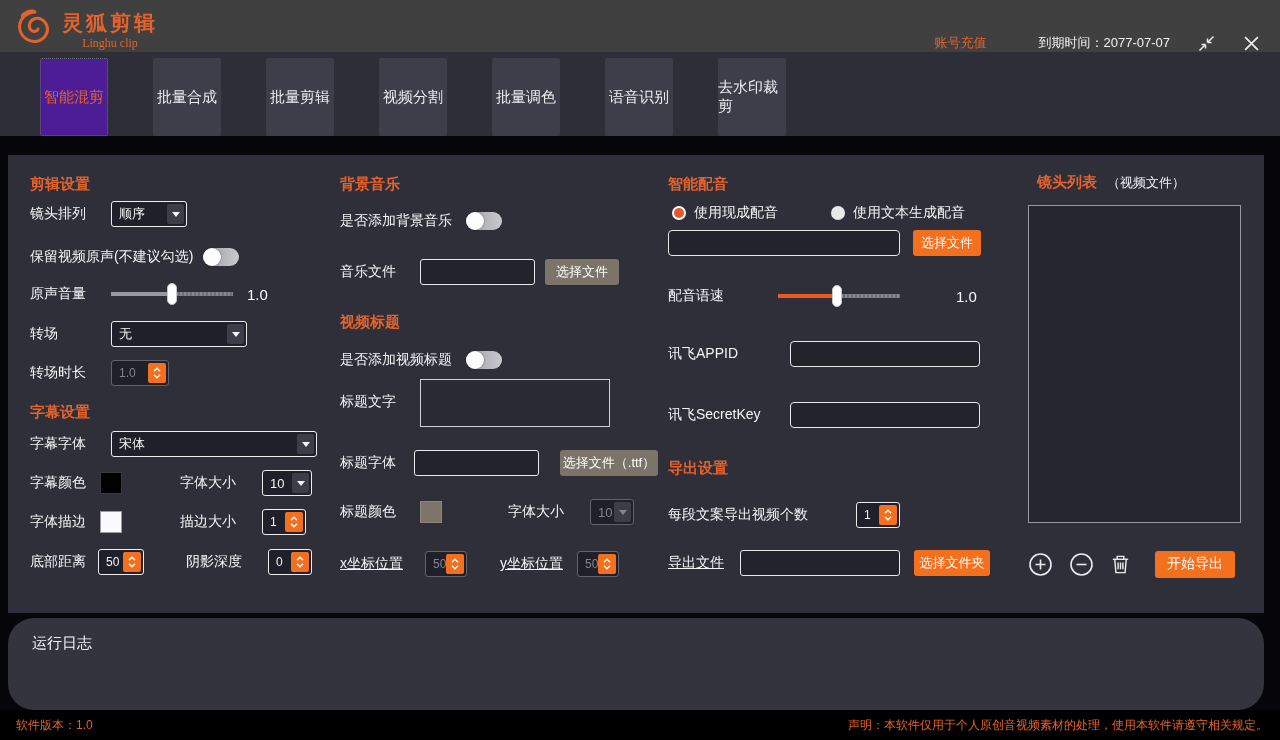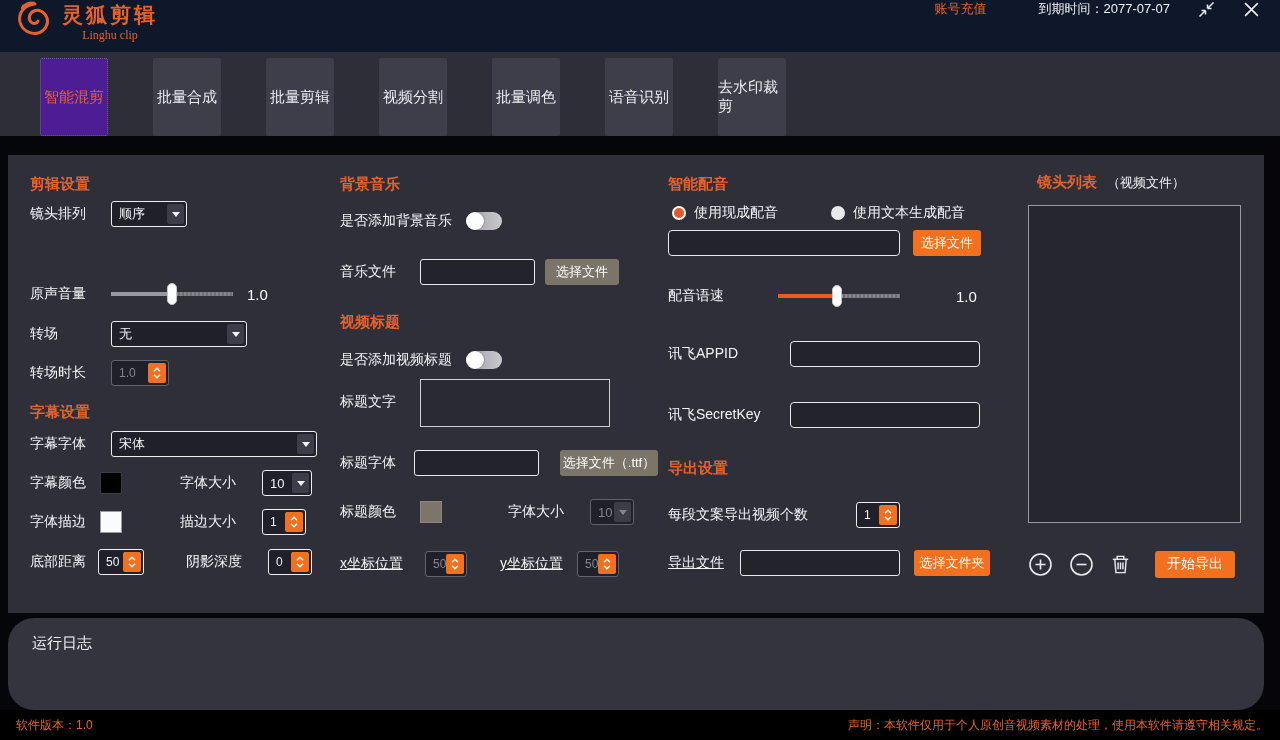--- a/index.html
+++ b/index.html
@@ -1,20 +1,20 @@
 <!DOCTYPE html>
 <html><head>
 <meta charset="utf-8">
 <style>
   * { margin:0; padding:0; box-sizing:border-box; }
   html,body { width:1280px; height:740px; overflow:hidden; }
   body { background:#06060A; font-family:"Liberation Sans","DejaVu Sans",sans-serif; }
 
   
-  .titlebar { height:52px; background:#0f172a; display:flex; align-items:flex-start; padding:0 20px 0 14px; }
+  .titlebar { height:52px; background:#404040; display:flex; align-items:flex-end; padding:0 20px 0 14px; }
   .logo-wrap { display:flex; align-items:center; }
   .app-names { margin-left:8px; color:#E4622B; font-family:"Liberation Serif","DejaVu Serif",serif; }
   .app-name { font-size:21px; letter-spacing:3px; font-weight:bold; }
   .app-sub { font-size:12px; text-align:center; margin-top:-1px; }
   .tb-right { margin-left:auto; display:flex; align-items:center; }
   .recharge { color:#E4622B; font-size:13px; cursor:pointer; }
   .expire { color:#F2F2F5; font-size:13px; margin-left:52px; }
   .win-btn { margin-left:28px; display:flex; align-items:center; cursor:pointer; }
 
   
@@ -165,20 +165,24 @@
       <div class="row" style="top:46px">
         <span class="lbl w81">镜头排列</span>
         <div class="dd" style="width:76px">
           <span class="dd-val">顺序</span>
           <span class="dd-btn">
               <i class="tri"></i>
             </span>
         </div>
       </div>
 
+      <div class="row" style="top:89px">
+        <span class="lbl">保留视频原声(不建议勾选)</span>
+        <span class="toggle" style="margin-left:10px"></span>
+      </div>
 
       <div class="row" style="top:126px">
         <span class="lbl w81">原声音量</span>
         <div class="slider">
           <span class="track tl" style="width:50%"></span>
           <span class="track tr" style="left:50%"></span>
           <span class="handle" style="left:calc(50% - 5px)"></span>
         </div>
         <span class="slider-val" style="margin-left:14px">1.0</span>
       </div>

